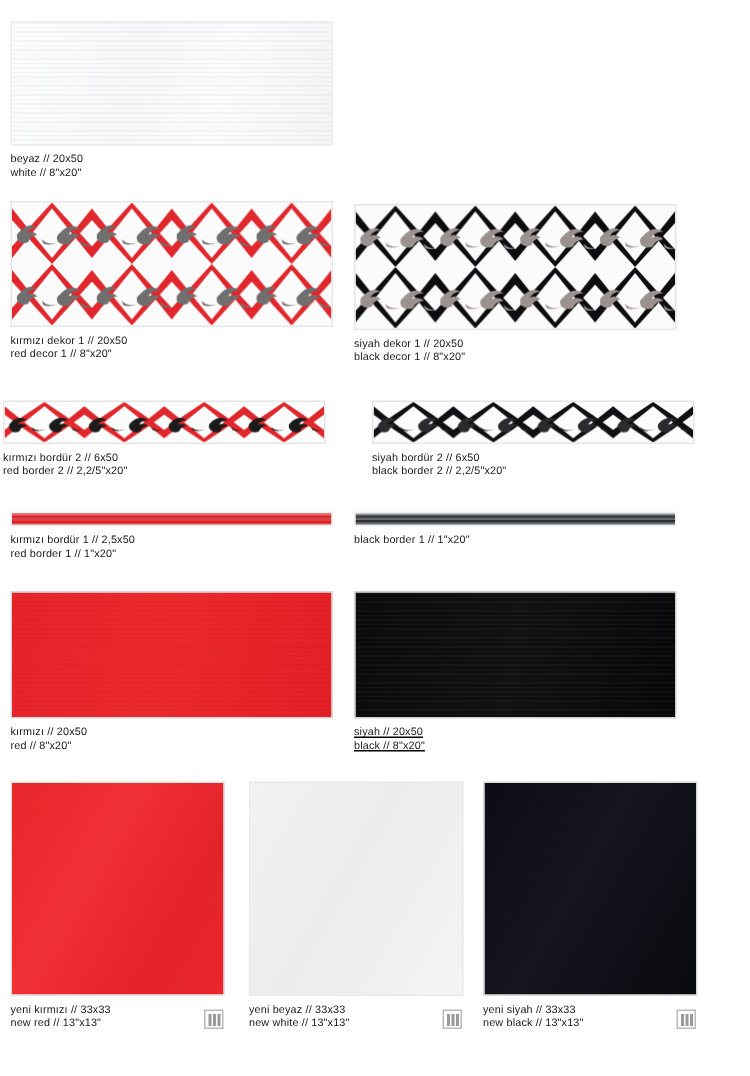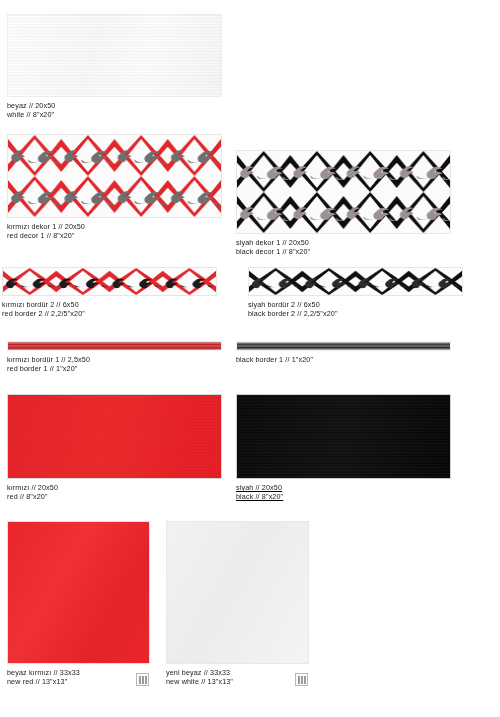--- a/index.html
+++ b/index.html
@@ -140,21 +140,21 @@
         </defs>
         <rect width="215" height="84" fill="url(#pdr)"></rect>
       </svg>
     </div>
     <div class="caption">
       <div>kırmızı dekor 1  // 20x50</div>
       <div class="l2">red decor 1 // 8"x20"</div>
     </div>
   </div>
 
-  <div class="item" style="left:236px;top:150px;width:215px;">
+  <div class="item" style="left:236px;top:136px;width:215px;">
     <div class="swatch strip" style="width:215px;height:84px;">
       <svg viewBox="0 0 215 84" preserveAspectRatio="none">
         <defs>
           <pattern id="pdb" x="0" y="0" width="53.75" height="42" patternUnits="userSpaceOnUse">
             <rect width="53.75" height="42" fill="#fbfbfb"></rect>
             <path d="M0 4 Q13.4 21 26.9 38 Q40.3 21 53.75 4 L53.75 12 Q40.3 27 26.9 42 Q13.4 27 0 12 Z" fill="#0d0d10"></path>
             <path d="M0 38 Q13.4 21 26.9 4 Q40.3 21 53.75 38 L53.75 30 Q40.3 15 26.9 0 Q13.4 15 0 30 Z" fill="#0d0d10"></path>
             <g fill="#9b918f">
               <path d="M5 20 q6-7 12-3 q-5 0-7 4 q4-2 7 1 q-5 1-6 5 q-4 2-7-1 q-2-4 1-6z"></path>
               <path d="M20 25 q5 5 11 2 q-5 3-10 1z"></path>
@@ -249,21 +249,21 @@
     <div class="swatch tile-black" style="width:215px;height:85px;"></div>
     <div class="caption">
       <div>siyah // 20x50</div>
       <div class="l2">black // 8"x20"</div>
     </div>
   </div>
 
   <div class="item" style="left:7px;top:521px;width:143px;">
     <div class="swatch sq-red" style="width:143px;height:143px;"></div>
     <div class="caption">
-      <div>beyaz kırmızı // 33x33</div>
+      <div>yeni kırmızı // 33x33</div>
       <div class="l2">new red // 13"x13"</div>
     </div>
     <div class="bars-icon" style="left:129px;top:152px;">
         <i></i>
         <i></i>
         <i></i>
       </div>
   </div>
 
   <div class="item" style="left:166px;top:521px;width:143px;">
@@ -272,14 +272,26 @@
       <div>yeni beyaz // 33x33</div>
       <div class="l2">new white // 13"x13"</div>
     </div>
     <div class="bars-icon" style="left:129px;top:152px;">
         <i></i>
         <i></i>
         <i></i>
       </div>
   </div>
 
+  <div class="item" style="left:322px;top:521px;width:143px;">
+    <div class="swatch sq-black" style="width:143px;height:143px;"></div>
+    <div class="caption">
+      <div>yeni siyah // 33x33</div>
+      <div class="l2">new black // 13"x13"</div>
+    </div>
+    <div class="bars-icon" style="left:129px;top:152px;">
+        <i></i>
+        <i></i>
+        <i></i>
+      </div>
+  </div>
 
 </div>
 
 </body></html>

